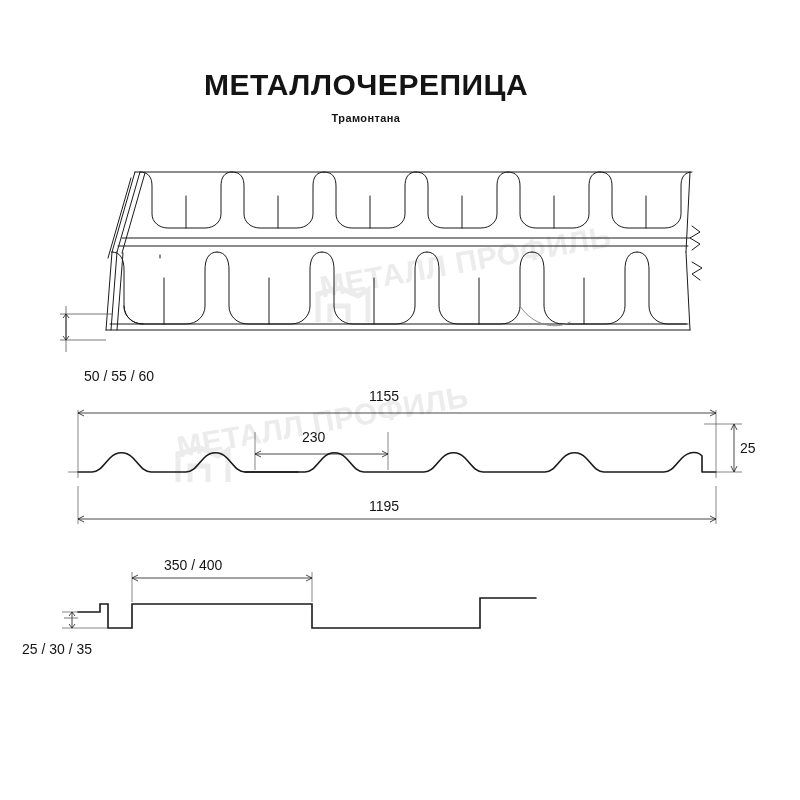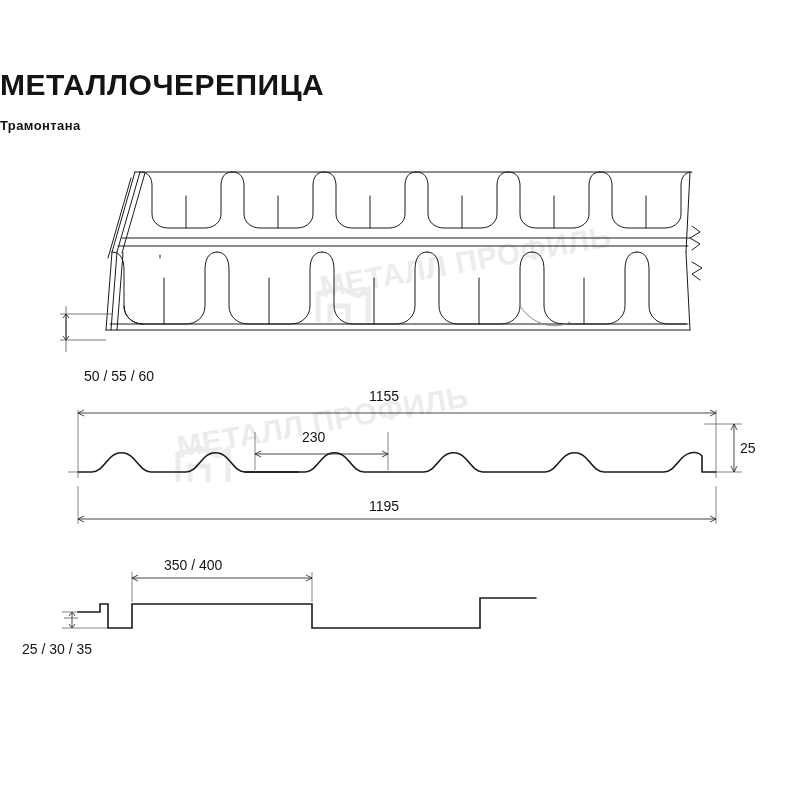--- a/index.html
+++ b/index.html
@@ -16,37 +16,38 @@
     overflow: hidden;
   }
   #stage {
     position: absolute;
     left: 0; top: 0;
     width: 800px;
     height: 800px;
   }
   .title-block {
     position: absolute;
-    left: 0;
+    left: 12px;
     top: 68px;
     width: 708px;
+    text-align: center;
   }
   .title-main {
     font-size: 30px;
     font-weight: bold;
     letter-spacing: 0.5px;
     color: #141414;
     line-height: 34px;
   }
   .title-sub {
-    font-size: 13px;
+    font-size: 11px;
     font-weight: bold;
     color: #141414;
     letter-spacing: 0.4px;
-    margin-top: 16px;
+    margin-top: 10px;
   }
   svg.layer {
     position: absolute;
     left: 0; top: 0;
     width: 800px;
     height: 800px;
   }
   .dimtext {
     font-family: "Liberation Sans", sans-serif;
     font-size: 14px;

